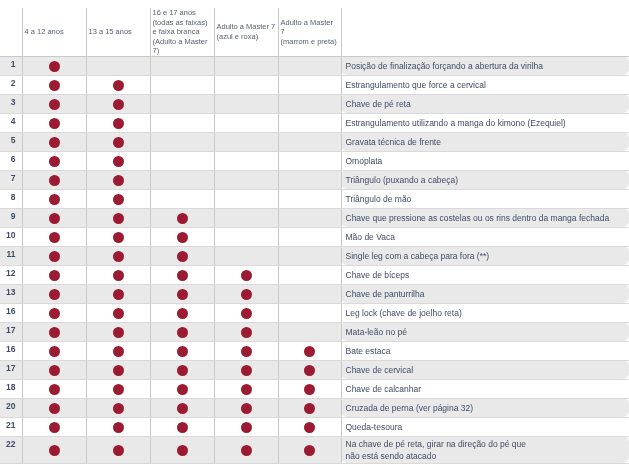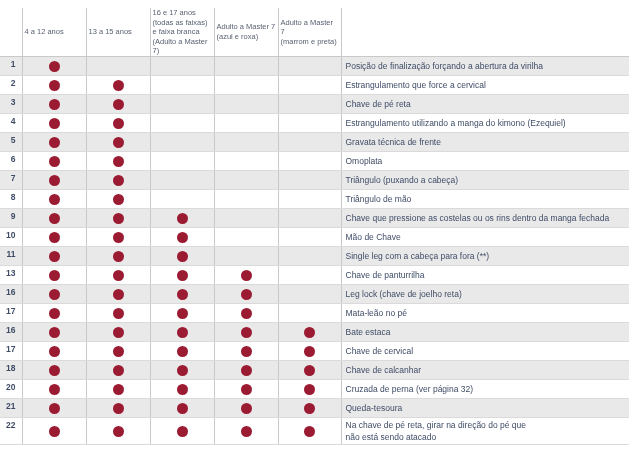--- a/index.html
+++ b/index.html
@@ -30,21 +30,21 @@
     font-size:8.5px;font-weight:bold;color:#3f4c66;
     text-align:right;padding:1px 6px 0 0;vertical-align:top;line-height:13px;
   }
   td.dot-cell{text-align:center;vertical-align:middle;padding:0;}
   .dot{
     display:inline-block;width:11px;height:11px;border-radius:50%;
     background:#9b1b32;vertical-align:middle;
   }
   td.desc{
     font-size:8.5px;color:#3f4c66;padding:1px 4px;line-height:12px;
-    white-space:pre-line;vertical-align:middle;
+    white-space:pre-line;vertical-align:middle;border-radius:6px;
   }
 </style>
 </head>
 <body>
 
 <div class="wrap">
   <table>
     <colgroup>
       <col class="c-num">
       <col class="c-dot">
@@ -152,30 +152,39 @@
     <td class="dot-cell b-left"></td>
     <td class="desc b-left">Chave que pressione as costelas ou os rins dentro da manga fechada</td>
   </tr>
         <tr>
     <td class="num">10</td>
     <td class="dot-cell b-left"><span class="dot"></span></td>
     <td class="dot-cell b-left"><span class="dot"></span></td>
     <td class="dot-cell b-left"><span class="dot"></span></td>
     <td class="dot-cell b-left"></td>
     <td class="dot-cell b-left"></td>
-    <td class="desc b-left">Mão de Chave</td>
+    <td class="desc b-left">Mão de Vaca</td>
   </tr>
         <tr>
     <td class="num">11</td>
     <td class="dot-cell b-left"><span class="dot"></span></td>
     <td class="dot-cell b-left"><span class="dot"></span></td>
     <td class="dot-cell b-left"><span class="dot"></span></td>
     <td class="dot-cell b-left"></td>
     <td class="dot-cell b-left"></td>
     <td class="desc b-left">Single leg com a cabeça para fora (**)</td>
+  </tr>
+        <tr>
+    <td class="num">12</td>
+    <td class="dot-cell b-left"><span class="dot"></span></td>
+    <td class="dot-cell b-left"><span class="dot"></span></td>
+    <td class="dot-cell b-left"><span class="dot"></span></td>
+    <td class="dot-cell b-left"><span class="dot"></span></td>
+    <td class="dot-cell b-left"></td>
+    <td class="desc b-left">Chave de bíceps</td>
   </tr>
         <tr>
     <td class="num">13</td>
     <td class="dot-cell b-left"><span class="dot"></span></td>
     <td class="dot-cell b-left"><span class="dot"></span></td>
     <td class="dot-cell b-left"><span class="dot"></span></td>
     <td class="dot-cell b-left"><span class="dot"></span></td>
     <td class="dot-cell b-left"></td>
     <td class="desc b-left">Chave de panturrilha</td>
   </tr>

